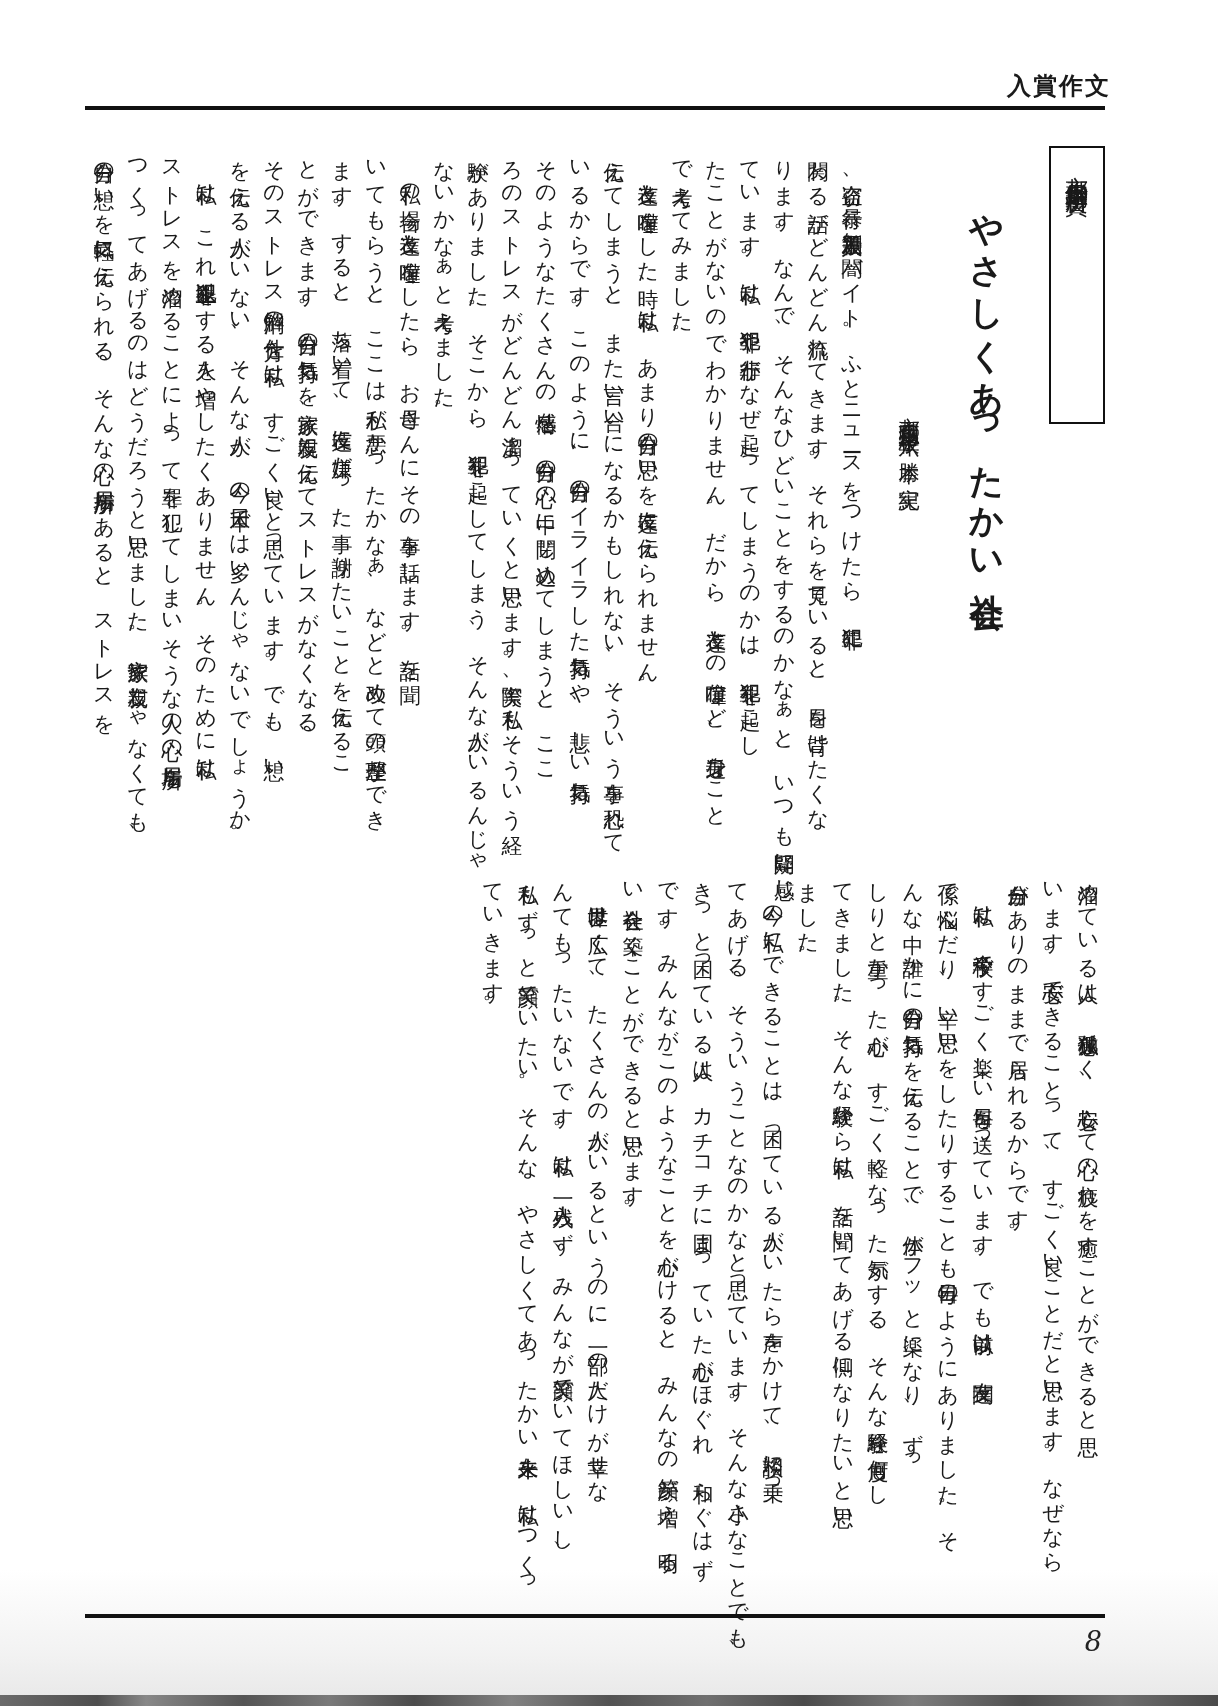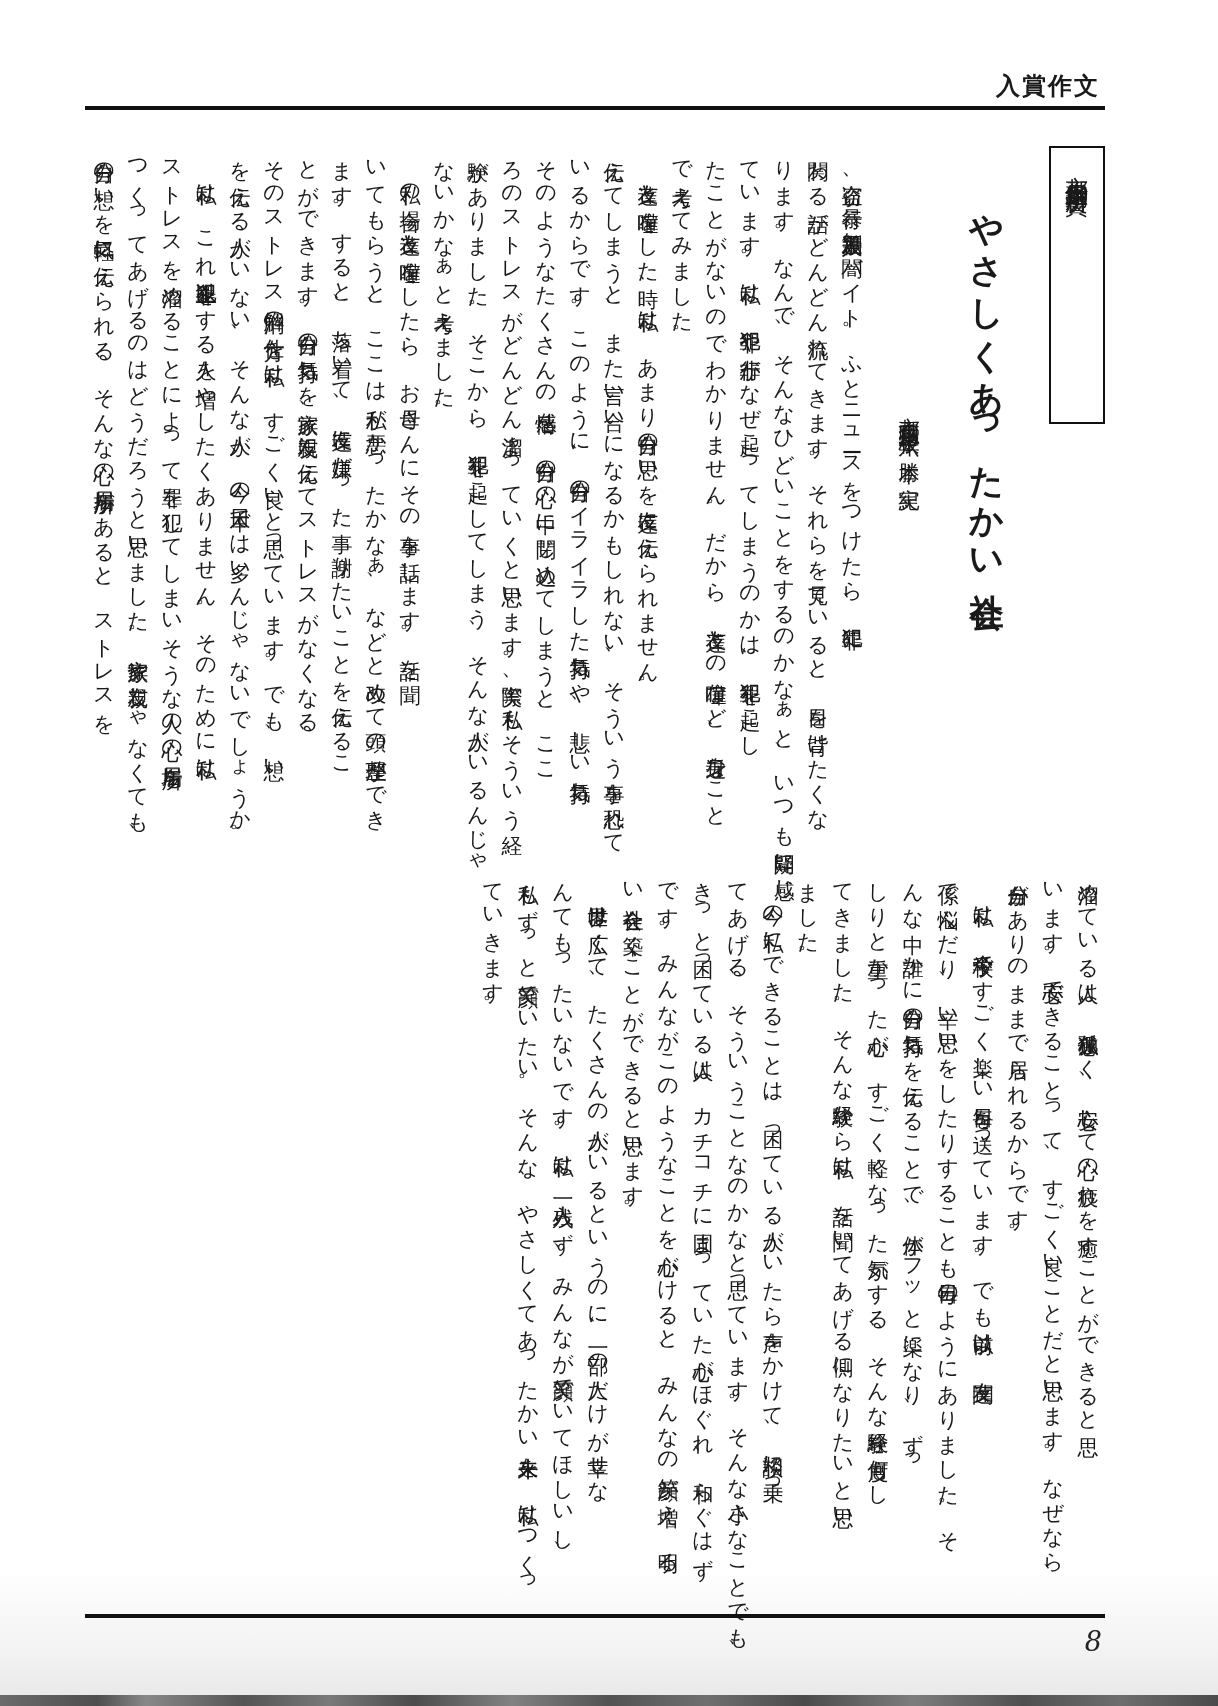--- a/index.html
+++ b/index.html
@@ -6,21 +6,21 @@
   body{
     width:1218px;height:1706px;position:relative;overflow:hidden;
     background:#ffffff;
     font-family:"DejaVu Sans","Liberation Sans",sans-serif;
     color:#1a1a1a;
   }
   .page{position:absolute;inset:0;
     background:linear-gradient(180deg,#ffffff 0%,#ffffff 92%,#f2f2f2 97%,#e7e7e7 100%);}
   
   .header-label{
-    position:absolute;top:70px;right:118px;
+    position:absolute;top:70px;right:107px;
     font-size:24px;font-weight:bold;letter-spacing:2px;
   }
   .header-rule{
     position:absolute;top:106px;left:85px;right:113px;height:4px;background:#111;
   }
   
   .vblock{
     position:absolute;
     writing-mode:vertical-rl;text-orientation:mixed;
     white-space:nowrap;

